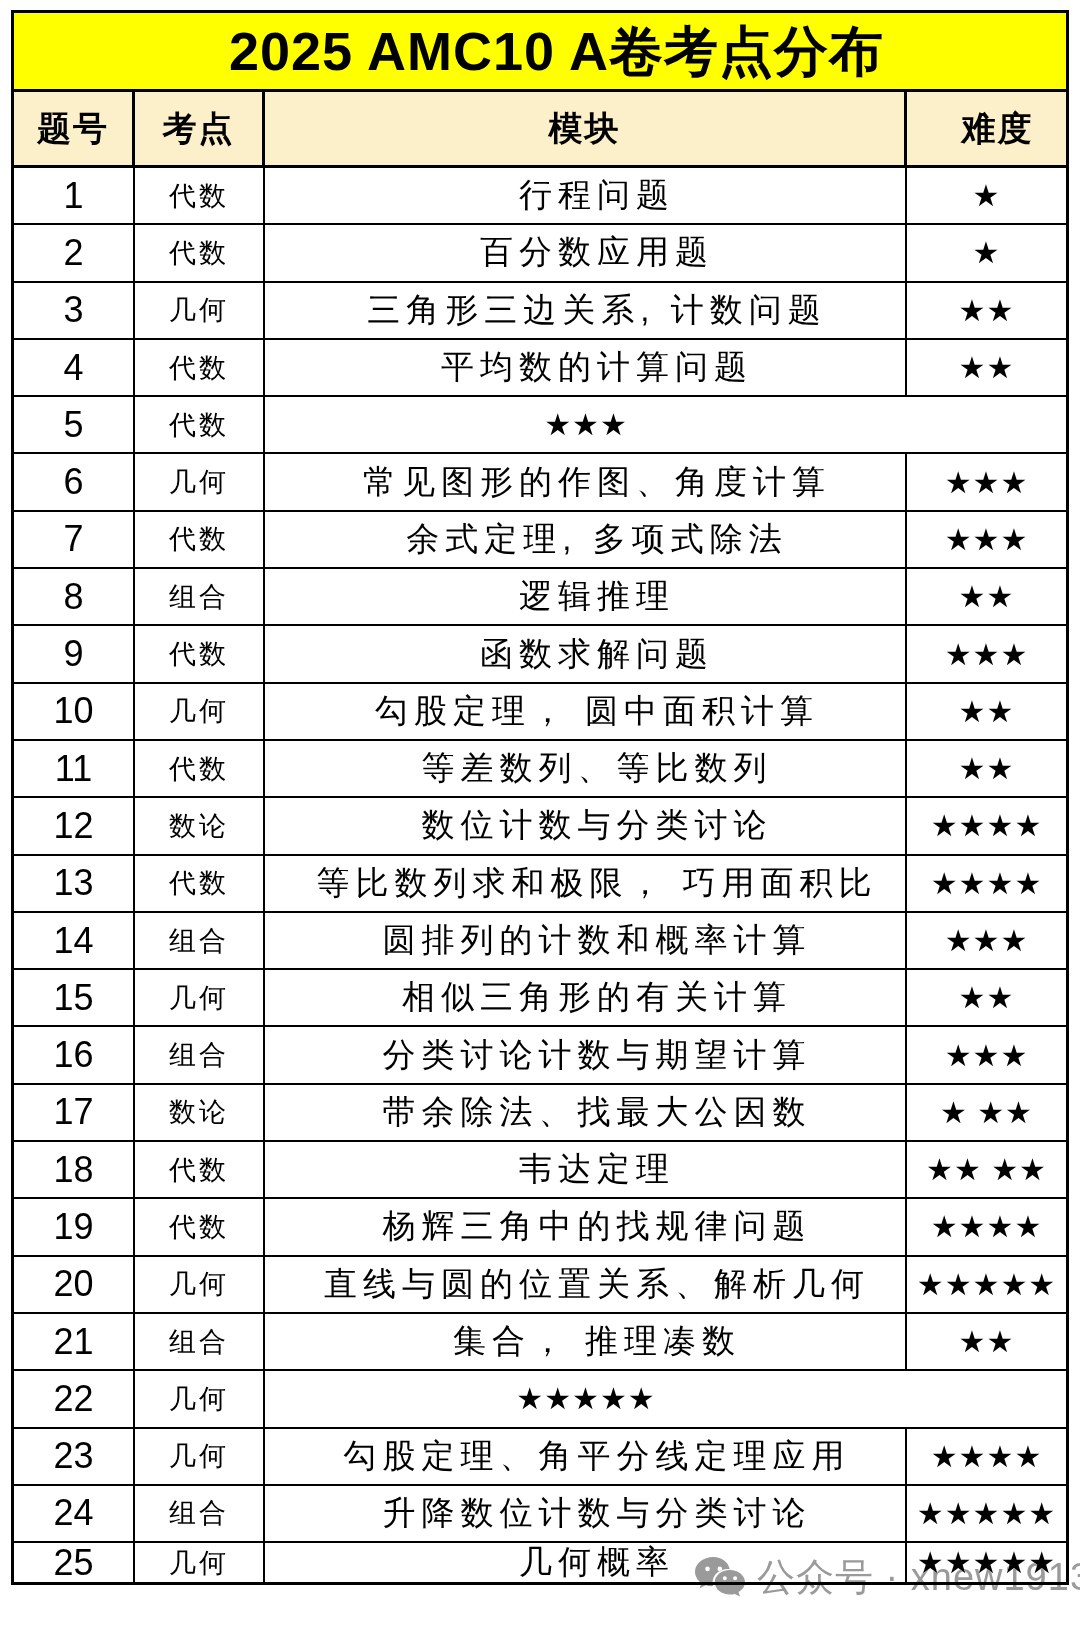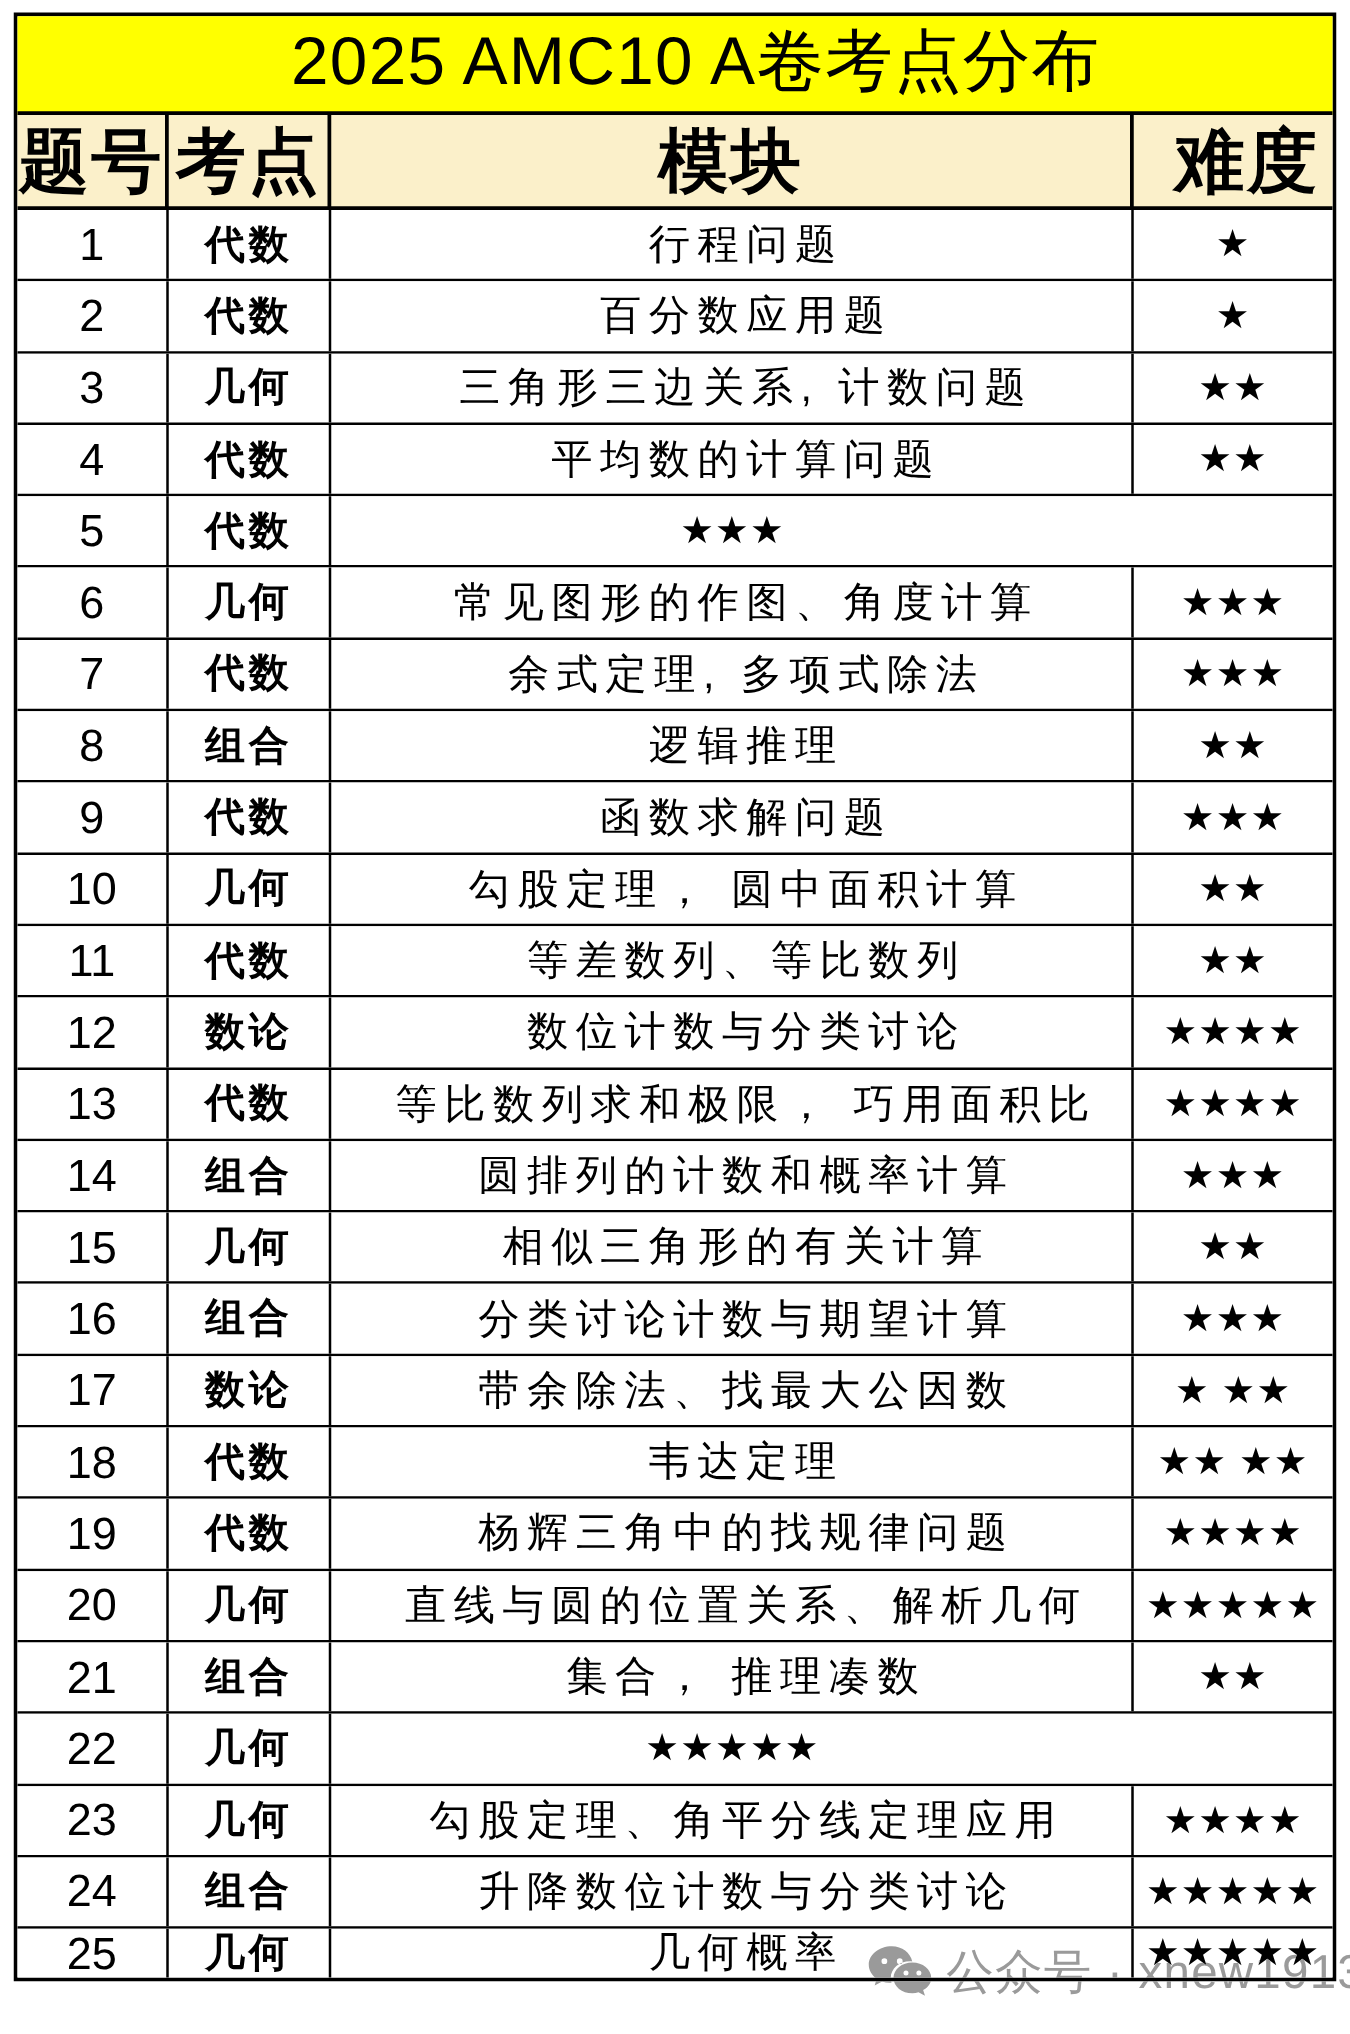--- a/index.html
+++ b/index.html
@@ -20,53 +20,53 @@
   .page{position:relative;width:1080px;height:1627px;}
   .table-wrap{
     position:absolute;left:11px;top:10px;width:1058px;
     border:3px solid var(--border);
     background:#fff;
   }
   .title-bar{
     height:79px;
     background:var(--title-bg);
     border-bottom:3px solid var(--border);
-    display:flex;align-items:flex-start;justify-content:center;
-    font-size:54px;font-weight:normal;letter-spacing:1px;padding-left:33px;
+    display:flex;align-items:flex-end;justify-content:center;
+    font-size:54px;font-weight:bold;letter-spacing:1px;padding-left:33px;
   }
   .grid-row{
     display:grid;
     grid-template-columns:121px 130px 642px 1fr;
   }
   .header-row{
     height:76px;
     background:var(--header-bg);
     border-bottom:3px solid var(--border);
-    font-weight:bold;font-size:56px;
+    font-weight:bold;font-size:34px;
   }
   .header-row .cell{
     display:flex;align-items:center;justify-content:center;
     border-right:3px solid var(--border);
     letter-spacing:2px;
   }
   .header-row .cell:last-child{border-right:none;margin-left:22px;}
   .row{
     height:57.3px;
     border-bottom:2px solid var(--border);
     background:#fff;
   }
   .row:last-child{height:39px;border-bottom:none;}
   .row .cell{
     display:flex;align-items:center;justify-content:center;
     border-right:2px solid var(--border);
     overflow:hidden;white-space:pre;
   }
   .row .cell:last-child{border-right:none;}
   .cell.num{font-size:36px;}
-  .cell.module{font-size:32px;letter-spacing:3px;font-weight:bold;}
+  .cell.module{font-size:27px;letter-spacing:3px;}
   .cell.topic{font-size:33px;letter-spacing:6px;padding-left:24px;}
   .cell.stars{font-size:30px;letter-spacing:1px;}
   .watermark{
     position:absolute;left:693px;top:1552px;
     display:flex;align-items:center;gap:10px;
     color:var(--watermark);
     font-size:38px;
     mix-blend-mode:darken;
     pointer-events:none;
   }

